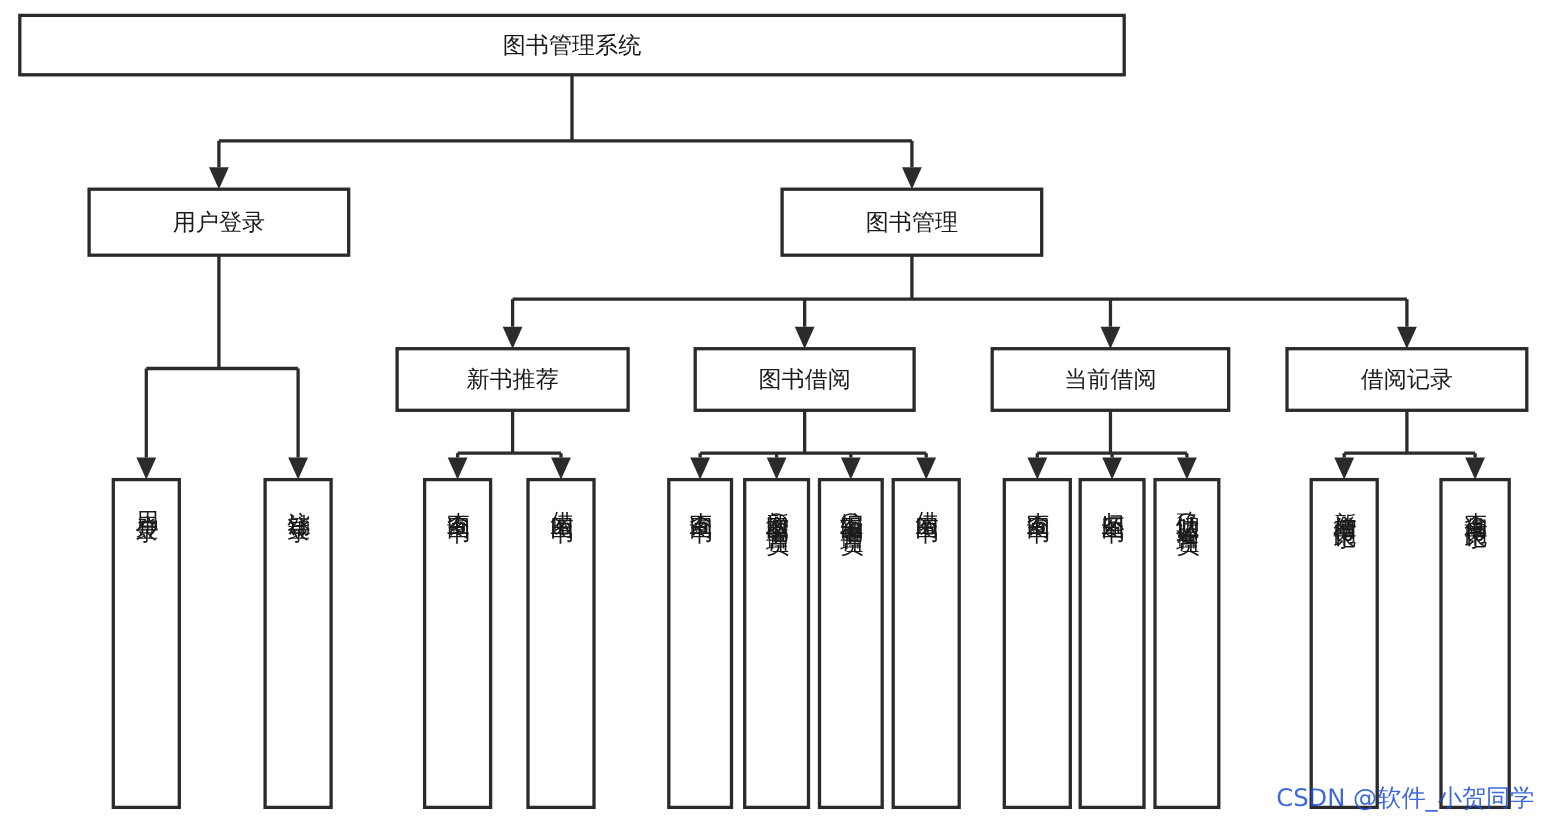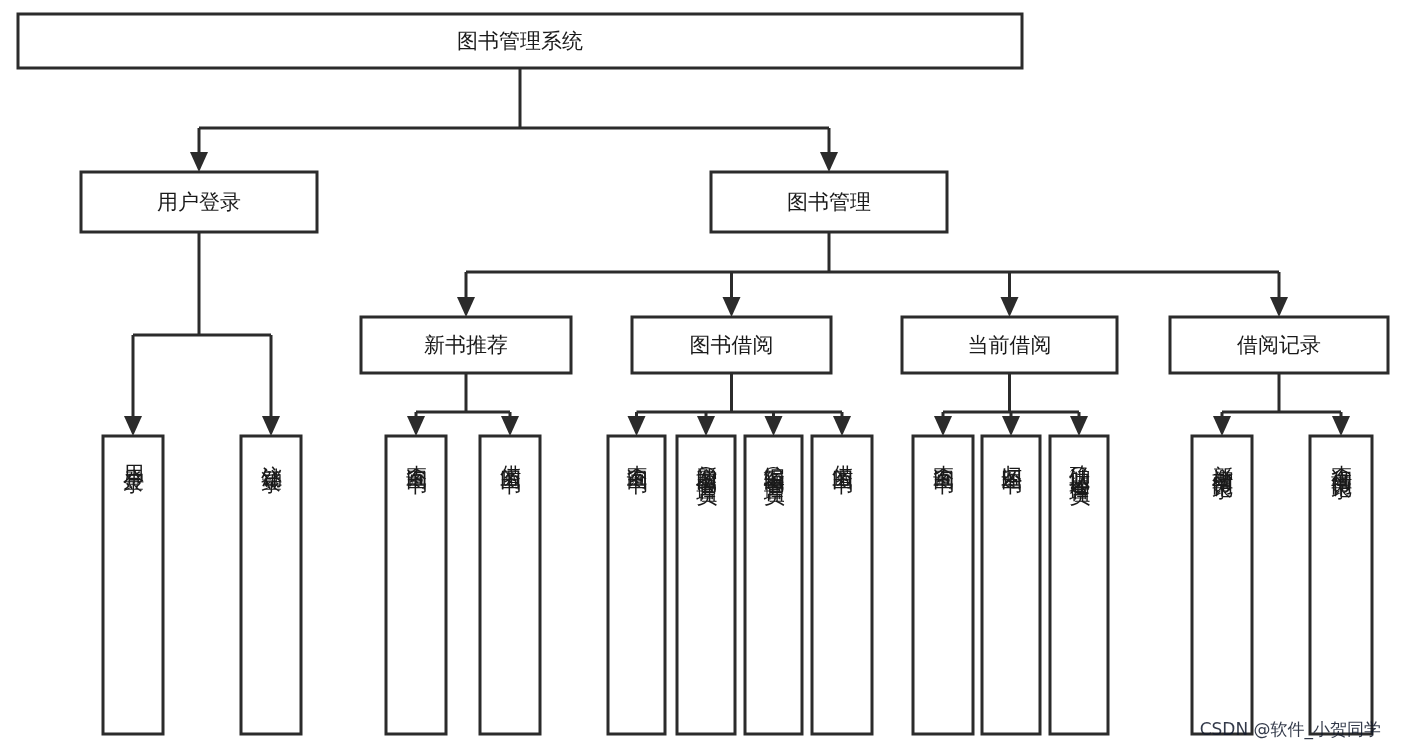--- a/index.html
+++ b/index.html
@@ -59,25 +59,25 @@
     text-orientation: upright;
     font-family: "DejaVu Sans", "Liberation Sans", sans-serif;
     font-size: 21px;
     line-height: 1.32;
     letter-spacing: 3px;
     color: #1a1a1a;
     white-space: nowrap;
   }
   .watermark {
     position: absolute;
-    right: 24px;
+    right: 10px;
     bottom: 6px;
     font-family: "DejaVu Sans", "Liberation Sans", sans-serif;
-    font-size: 17px;
-    color: #0f172a;
+    font-size: 22px;
+    color: #1d4ed8;
     opacity: 0.85;
     white-space: nowrap;
   }
 </style>
 </head>
 <body>
 
 <div id="diagram-root">
 
   <svg id="tree-svg" viewBox="0 0 1405 747" xmlns="http://www.w3.org/2000/svg">

